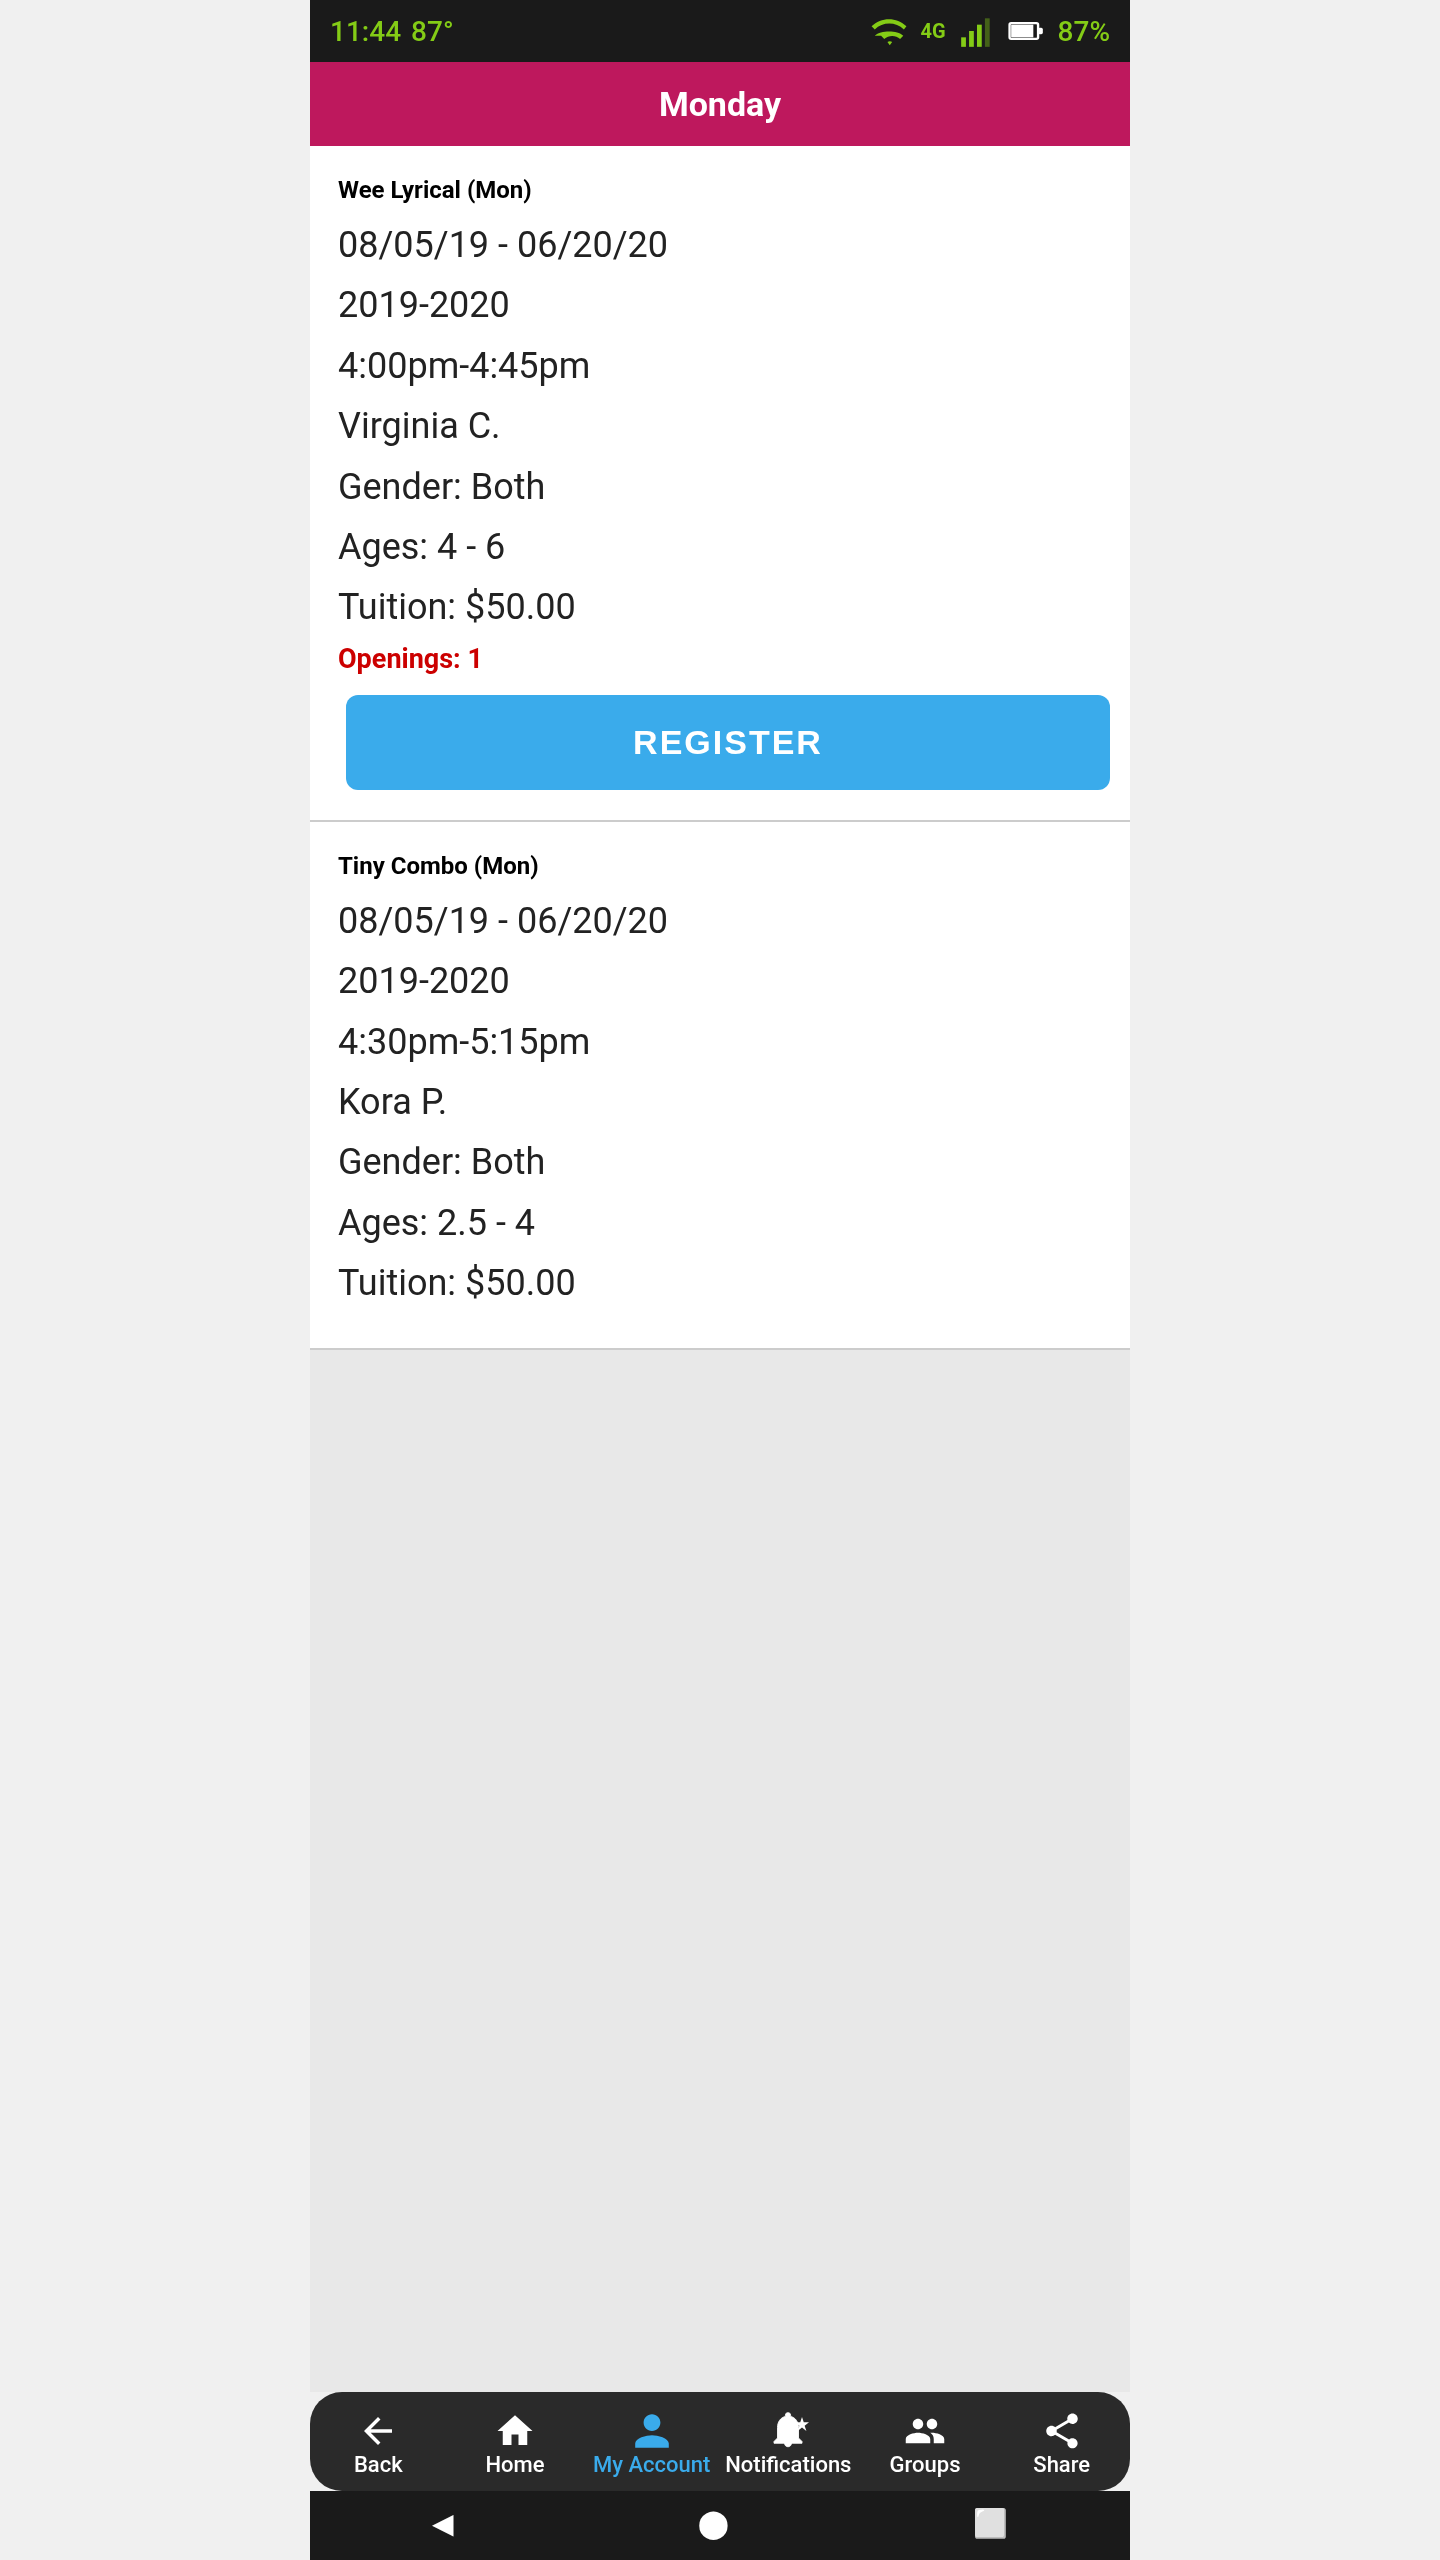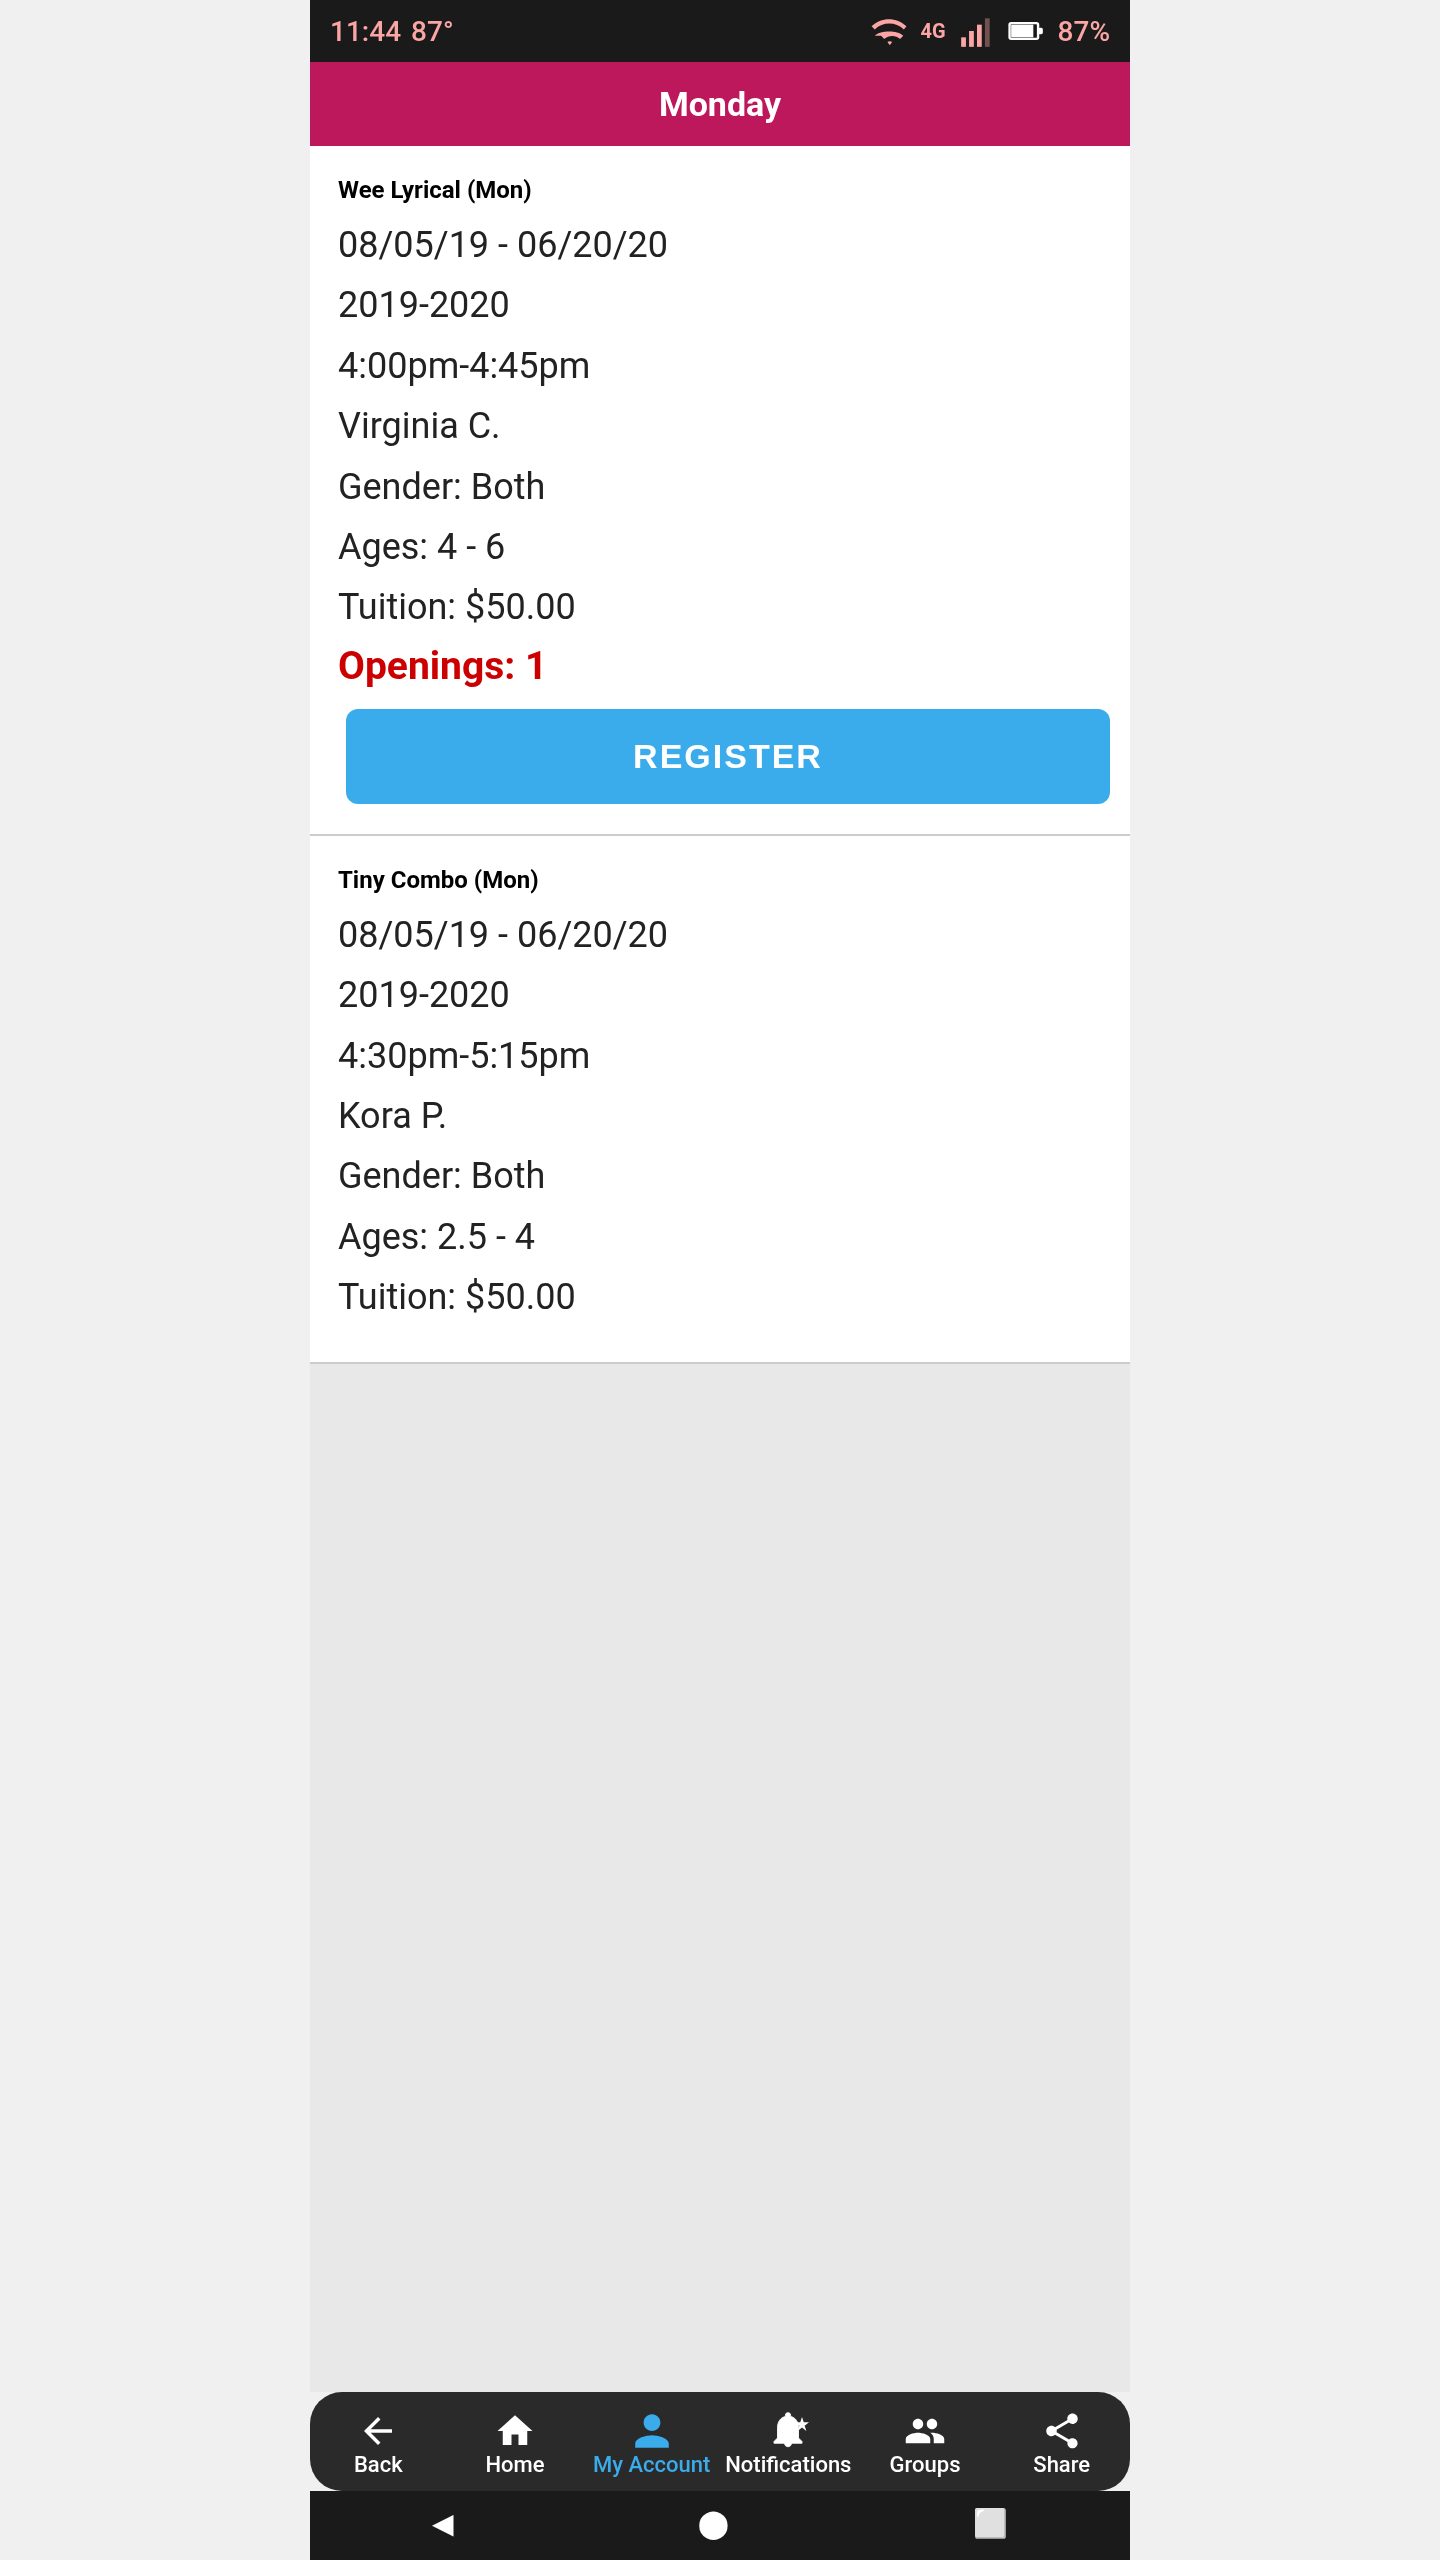--- a/index.html
+++ b/index.html
@@ -12,21 +12,21 @@
       max-width: 820px;
       margin: 0 auto;
       min-height: 100vh;
       display: flex;
       flex-direction: column;
     }
 
     
     .status-bar {
       background: #1a1a1a;
-      color: #fca5a5;
+      color: #84cc16;
       display: flex;
       justify-content: space-between;
       padding: 12px 20px;
       font-size: 28px;
       font-weight: 500;
     }
     .status-left {
       display: flex;
       align-items: center;
       gap: 10px;
@@ -70,21 +70,21 @@
     }
 
     .class-detail {
       font-size: 36px;
       color: #222;
       margin-bottom: 10px;
       line-height: 1.4;
     }
 
     .openings {
-      font-size: 39px;
+      font-size: 27px;
       font-weight: bold;
       color: #cc0000;
       margin-bottom: 20px;
     }
 
     .register-btn {
       display: block;
       width: 100%;
       background: #3aabeb;
       color: white;

